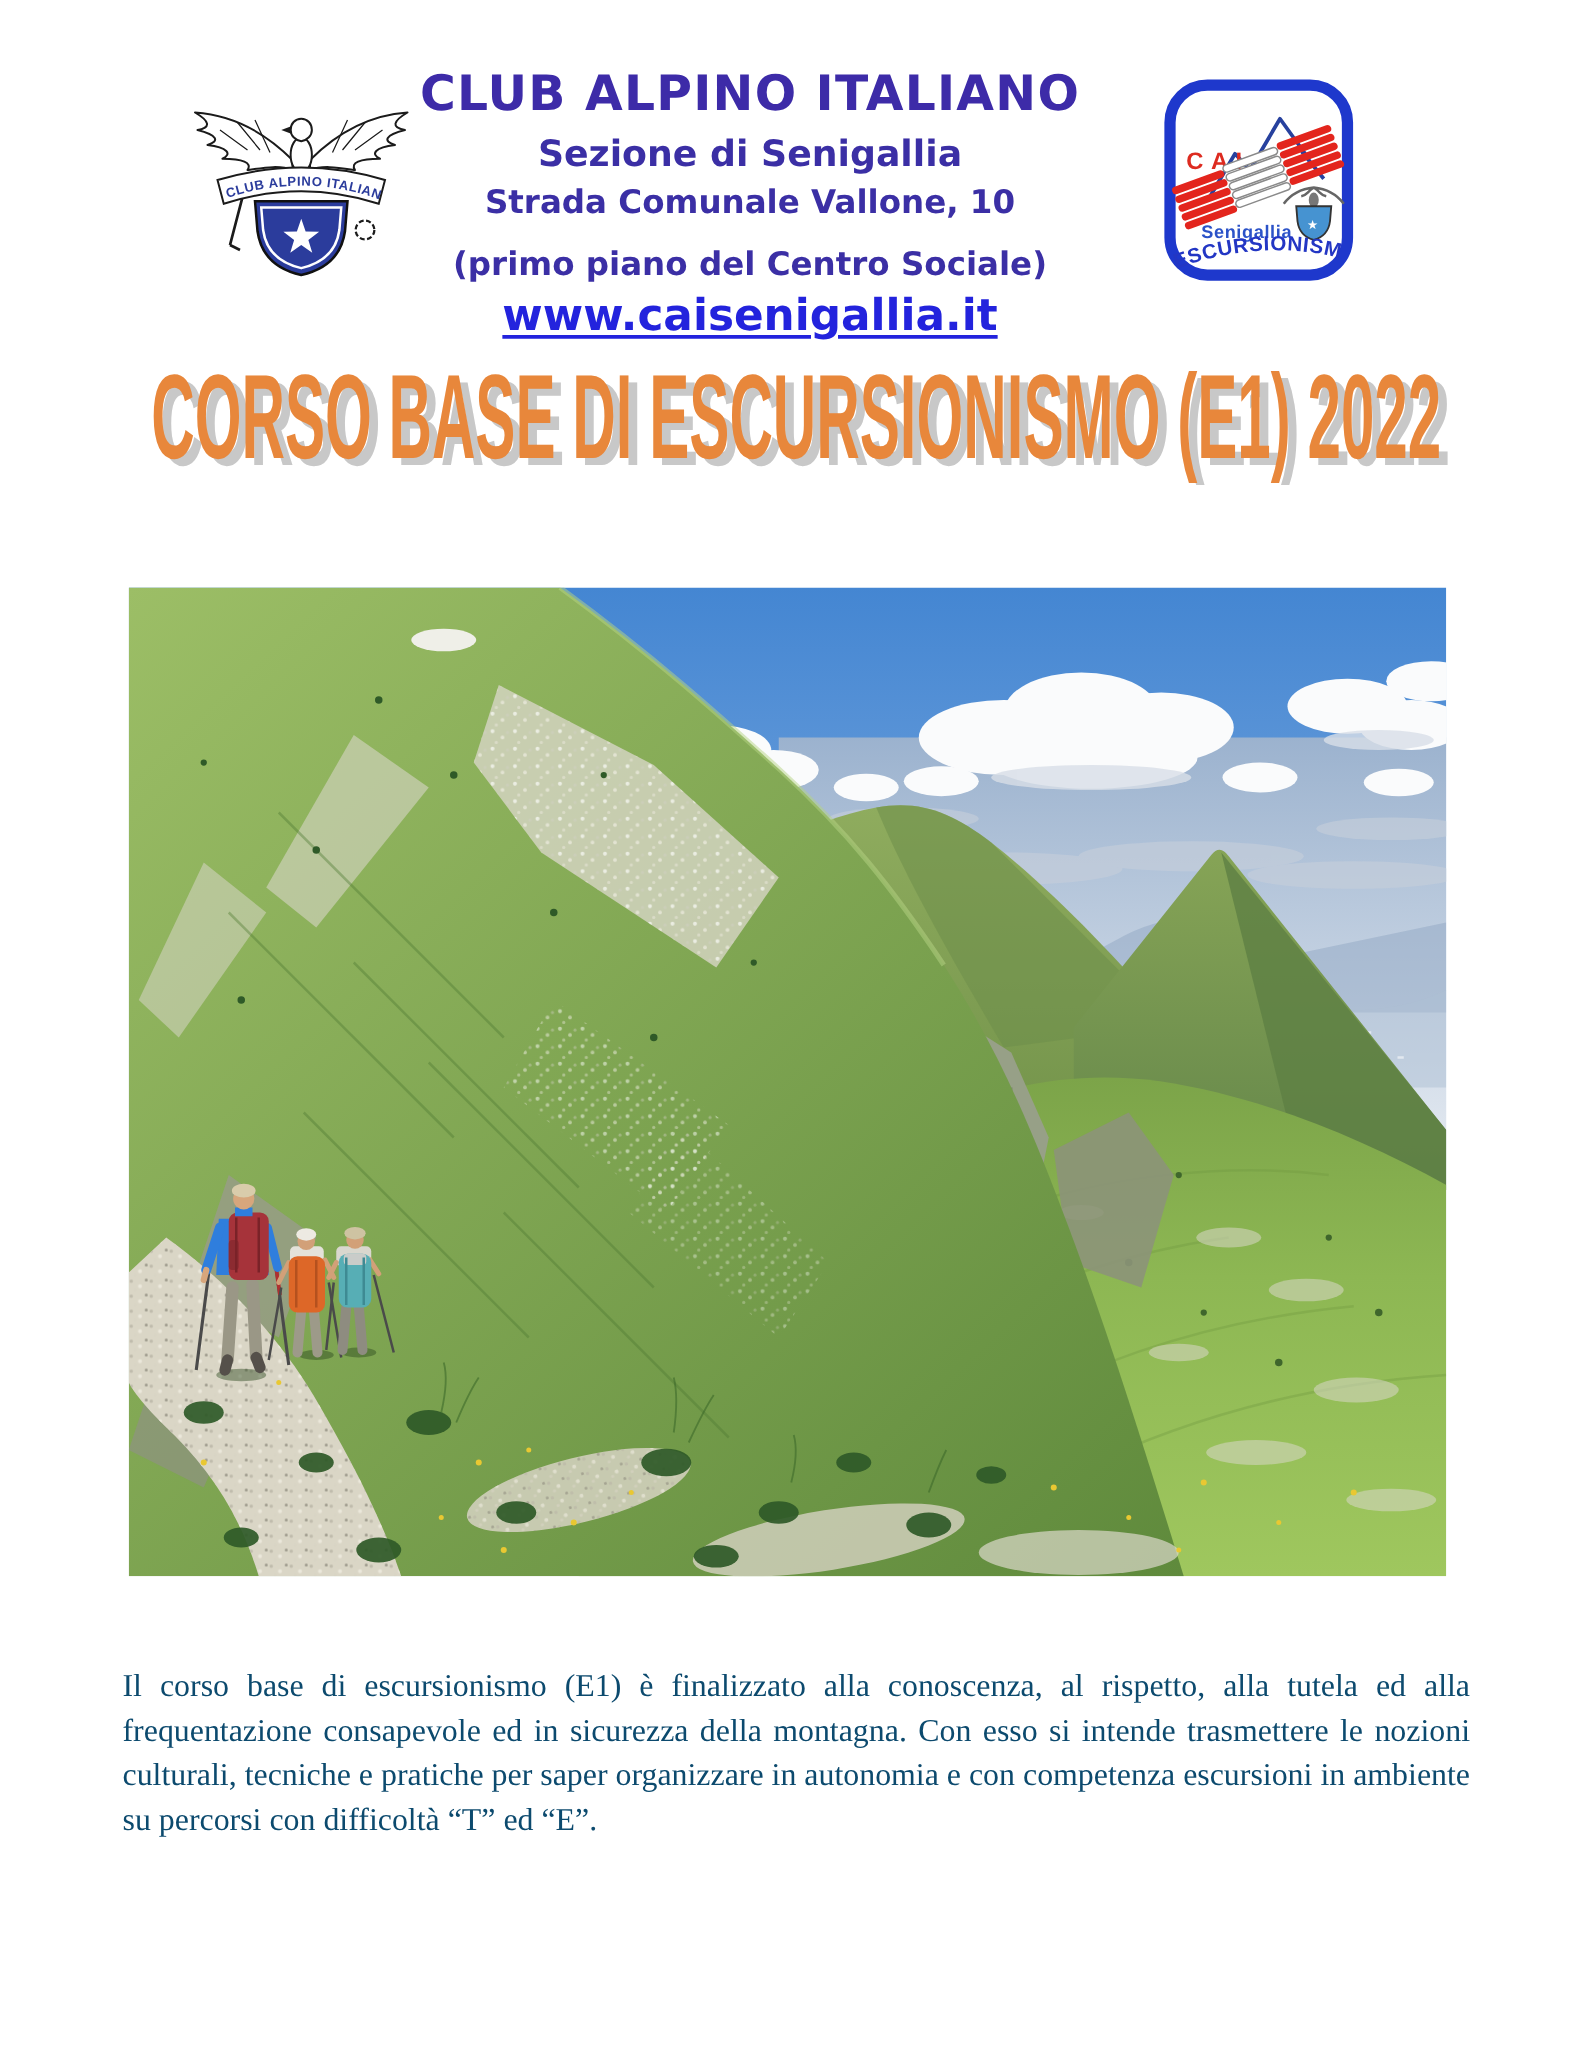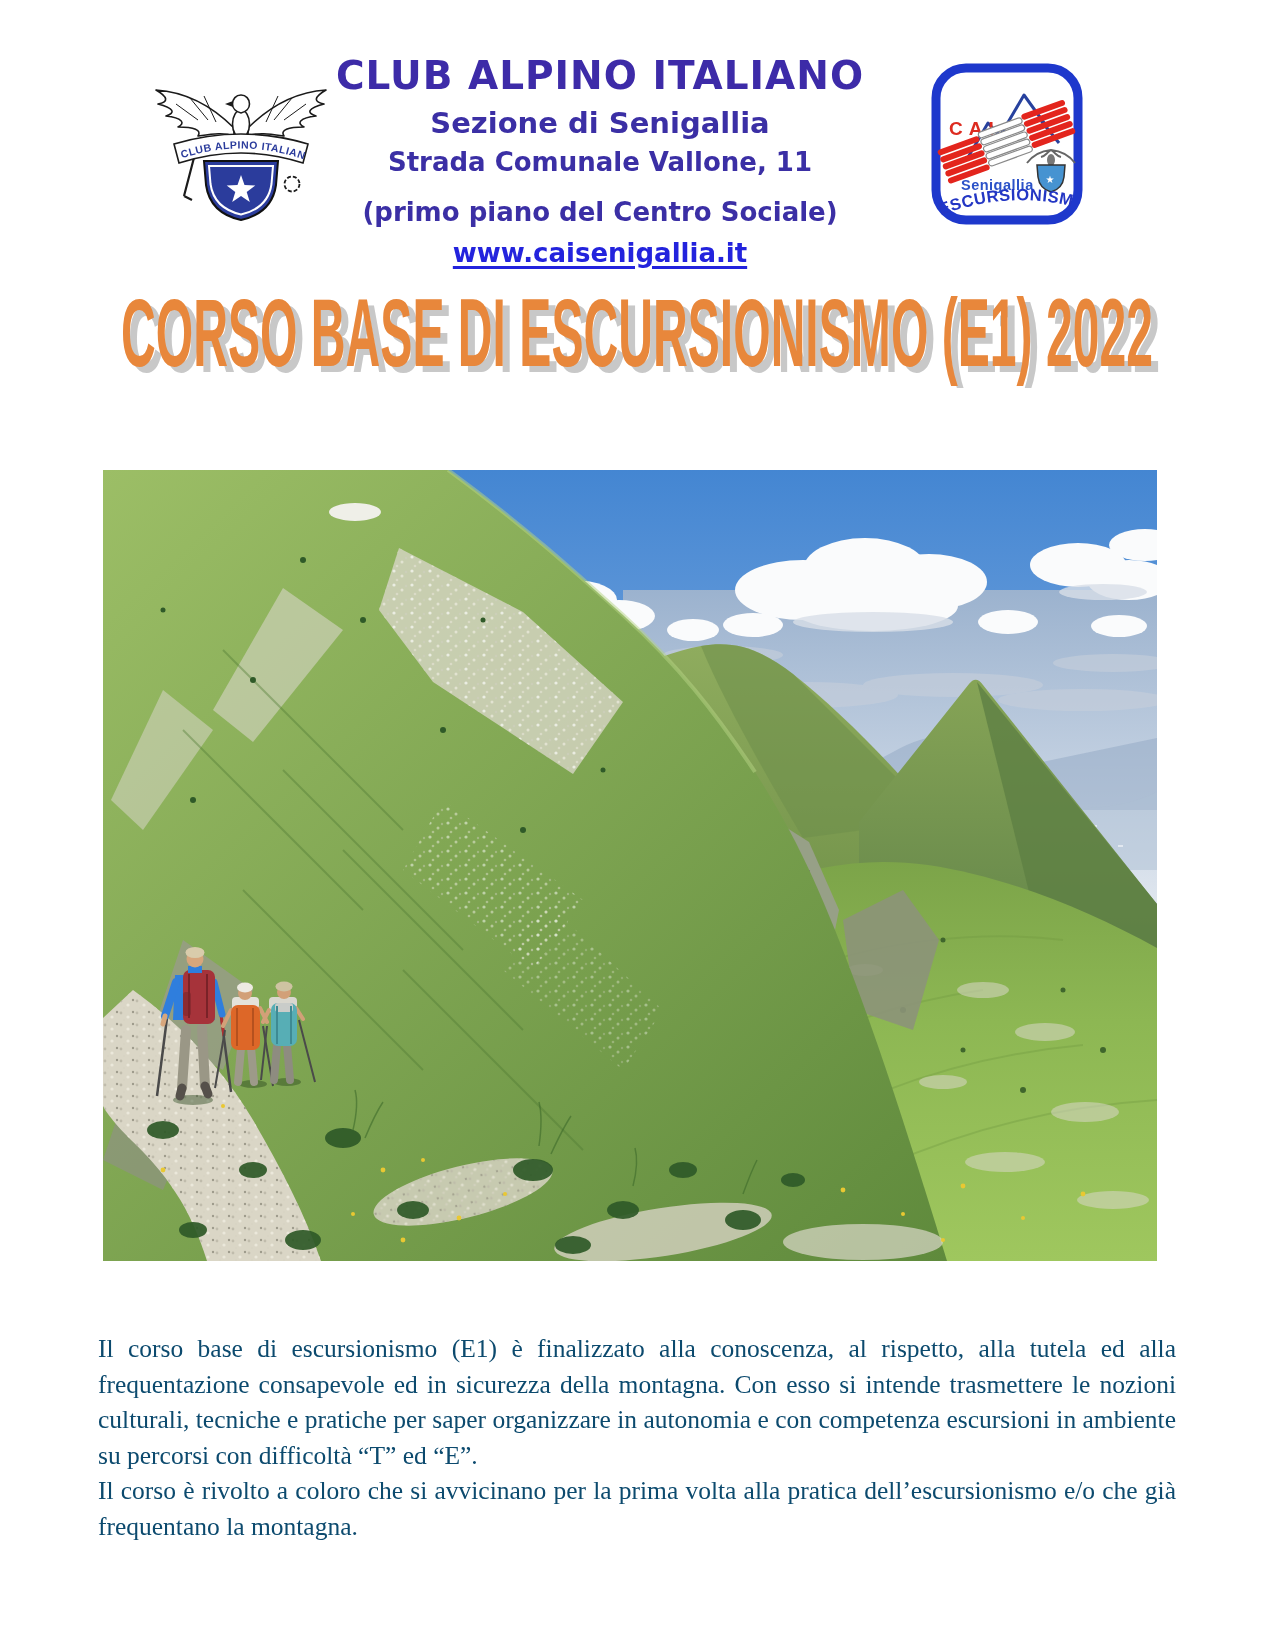--- a/index.html
+++ b/index.html
@@ -7,21 +7,21 @@
         font-family:"Liberation Sans",sans-serif;}
   
   .hdr-left-logo{position:absolute;left:146px;top:66px;width:190px;height:158px;}
   .hdr-right-logo{position:absolute;left:931px;top:63px;width:152px;height:162px;}
   .hdr-text{position:absolute;left:250px;top:54px;width:700px;text-align:center;
             font-family:"DejaVu Sans",sans-serif;font-weight:bold;color:#3B2FA5;}
   .hdr-org{font-size:39px;line-height:44px;letter-spacing:1px;color:#3D2BA8;}
   .hdr-section{font-size:29px;line-height:34px;margin-top:8px;}
   .hdr-address{font-size:26px;line-height:32px;margin-top:6px;}
   .hdr-note{font-size:26px;line-height:32px;margin-top:18px;}
-  .hdr-site{display:inline-block;font-size:26px;line-height:34px;margin-top:8px;color:#2323DD;
+  .hdr-site{display:inline-block;font-size:35px;line-height:34px;margin-top:8px;color:#2323DD;
             text-decoration:underline;text-decoration-thickness:3px;text-underline-offset:4px;cursor:pointer;}
   
   .title-svg{position:absolute;left:72px;top:284px;}
   .title-svg text{font-family:"Liberation Sans",sans-serif;font-weight:bold;font-size:96px;}
   .t-shadow{fill:#C8C8C8;}
   .t-main{fill:#E8873B;}
   
   .photo{position:absolute;left:103px;top:470px;width:1054px;height:791px;}
   
   .body-text{position:absolute;left:98px;top:1331px;width:1078px;
@@ -59,21 +59,21 @@
     <g>
       <path d="M58,95 L132,95 L130,119 C127,140 113,150 95,154 C77,150 63,140 60,119 Z" fill="#2B3C9C" stroke="#111111" stroke-width="2"></path>
       <path d="M63,100 L127,100 L125.5,118 C123,136 110,145 95,148.5 C80,145 67,136 64.5,118 Z" fill="none" stroke="#ffffff" stroke-width="2"></path>
       <polygon fill="#ffffff" points="95,109 98.5,119.1 109.3,119.4 100.7,125.9 103.8,136.1 95,130 86.2,136.1 89.3,125.9 80.7,119.4 91.5,119.1"></polygon>
     </g>
   </svg>
 
   <div class="hdr-text">
     <div class="hdr-org">CLUB ALPINO ITALIANO</div>
     <div class="hdr-section">Sezione di Senigallia</div>
-    <div class="hdr-address">Strada Comunale Vallone, 11</div>
+    <div class="hdr-address">Strada Comunale Vallone, 10</div>
     <div class="hdr-note">(primo piano del Centro Sociale)</div>
     <div><span class="hdr-site">www.caisenigallia.it</span></div>
   </div>
 
   <svg class="hdr-right-logo" viewBox="0 0 152 162">
     <rect x="5" y="5" width="142" height="152" rx="30" fill="#ffffff" stroke="#1E38CC" stroke-width="9"></rect>
     <path d="M36,96 L57,60 L69,73 L93,32 L116,64 L111,59 L128,80" fill="none" stroke="#27419E" stroke-width="3" stroke-linejoin="round"></path>
     <text class="cai-red" x="18" y="72">CAI</text>
     <g>
       <g transform="rotate(-20 32 95)" fill="#E3251D">
@@ -400,16 +400,15 @@
         <rect x="172" y="533" width="18" height="9" rx="3" fill="#C9CCC9"></rect>
         <path d="M174,536 L174,574 M188,536 L188,574" stroke="#3E8A93" stroke-width="2"></path>
         <circle cx="181" cy="522" r="7" fill="#D2A078"></circle>
         <ellipse cx="181" cy="516.5" rx="8.5" ry="5" fill="#CEC3A2"></ellipse>
       </g>
     </g>
   </svg>
 
   <div class="body-text">
     <p>Il corso base di escursionismo (E1) è finalizzato alla conoscenza, al rispetto, alla tutela ed alla frequentazione consapevole ed in sicurezza della montagna. Con esso si intende trasmettere le nozioni culturali, tecniche e pratiche per saper organizzare in autonomia e con competenza escursioni in ambiente su percorsi con difficoltà “T” ed “E”.</p>
-    <p>Il corso è rivolto a coloro che si avvicinano per la prima volta alla pratica dell’escursionismo e/o che già frequentano la montagna.</p>
   </div>
 
 </div>
 
 </body></html>

